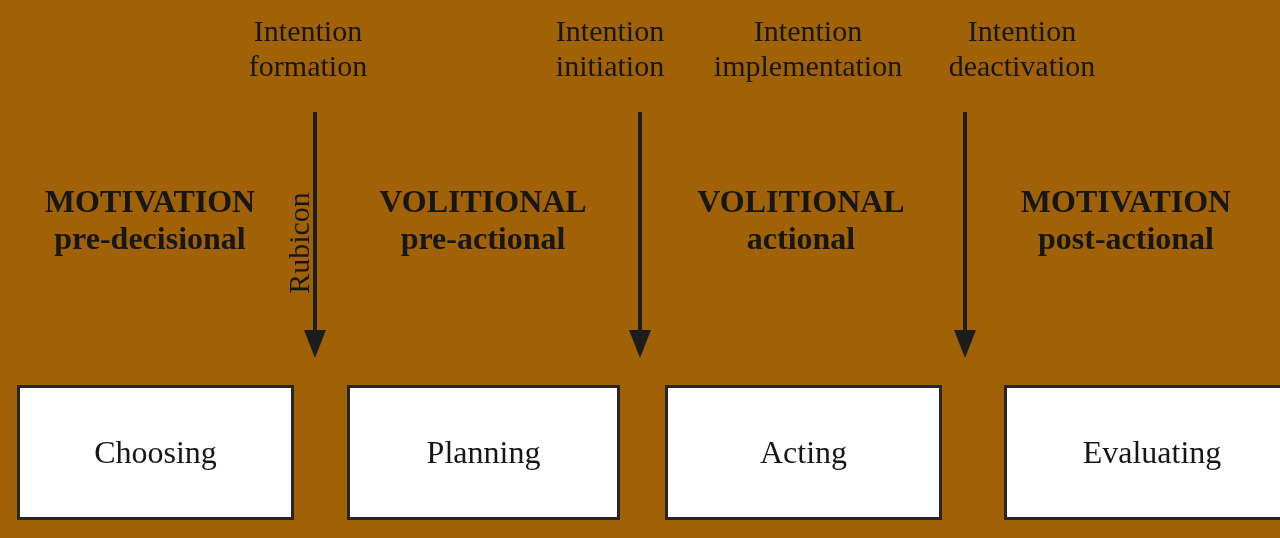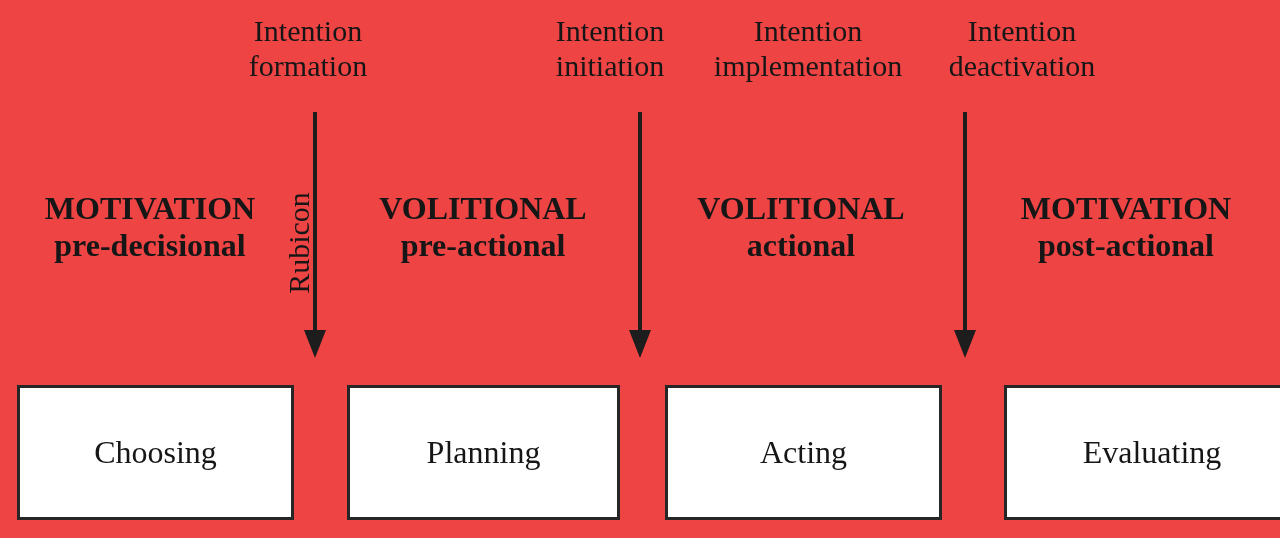--- a/index.html
+++ b/index.html
@@ -4,21 +4,21 @@
 <style>
   html, body {
     margin: 0;
     padding: 0;
     background: #ffffff;
   }
   .canvas {
     position: relative;
     width: 1280px;
     height: 538px;
-    background: #ef4444;
+    background: #a16207;
     overflow: hidden;
     font-family: "Liberation Serif", "DejaVu Serif", serif;
     color: #161616;
   }
   
   .transition-label {
     position: absolute;
     top: 13px;
     transform: translateX(-50%);
     font-size: 30px;
@@ -69,21 +69,21 @@
     left: 299px;
     top: 243px;
     transform: translate(-50%, -50%) rotate(-90deg);
     font-size: 30px;
     white-space: nowrap;
   }
 
   
   .phase-label {
     position: absolute;
-    top: 190px;
+    top: 183px;
     transform: translateX(-50%);
     font-size: 32px;
     line-height: 37px;
     font-weight: bold;
     text-align: center;
     white-space: pre-line;
   }
   .p1 { left: 150px; }
   .p2 { left: 483px; }
   .p3 { left: 801px; }

